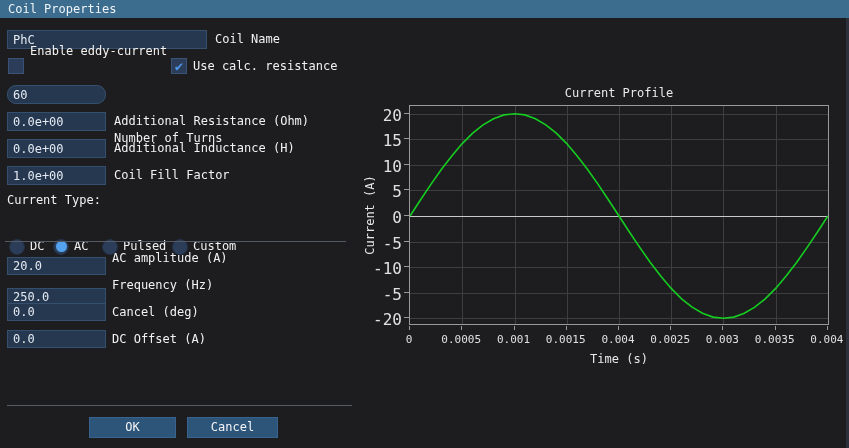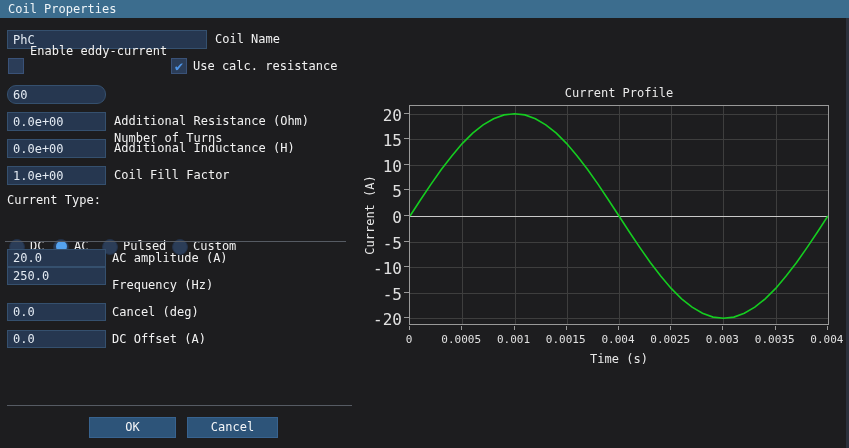--- a/index.html
+++ b/index.html
@@ -130,24 +130,24 @@
   <span class="radio"></span>
   <span class="radio-label">Pulsed</span>
 </div>
 <div class="radio-opt" style="left:172px;">
   <span class="radio"></span>
   <span class="radio-label">Custom</span>
 </div>
 
 <div class="divider" style="left:5px; top:241px; width:341px;"></div>
 
-<input class="field-input" style="left: 7px; top: 249px; width: 99px; height: 18px;" value="20.0">
+<input class="field-input" style="left: 7px; top: 257px; width: 99px; height: 18px;" value="20.0">
 <div class="field-label" style="left:112px; top:249px;">AC amplitude (A)</div>
 
-<input class="field-input" style="left: 7px; top: 267px; width: 99px; height: 18px;" value="250.0">
+<input class="field-input" style="left: 7px; top: 288px; width: 99px; height: 18px;" value="250.0">
 <div class="field-label" style="left:112px; top:276px;">Frequency (Hz)</div>
 
 <input class="field-input" style="left: 7px; top: 303px; width: 99px; height: 18px;" value="0.0">
 <div class="field-label" style="left:112px; top:303px;">Cancel (deg)</div>
 
 <input class="field-input" style="left: 7px; top: 330px; width: 99px; height: 18px;" value="0.0">
 <div class="field-label" style="left:112px; top:330px;">DC Offset (A)</div>
 
 <div class="divider" style="left:7px; top:405px; width:345px;"></div>
 

